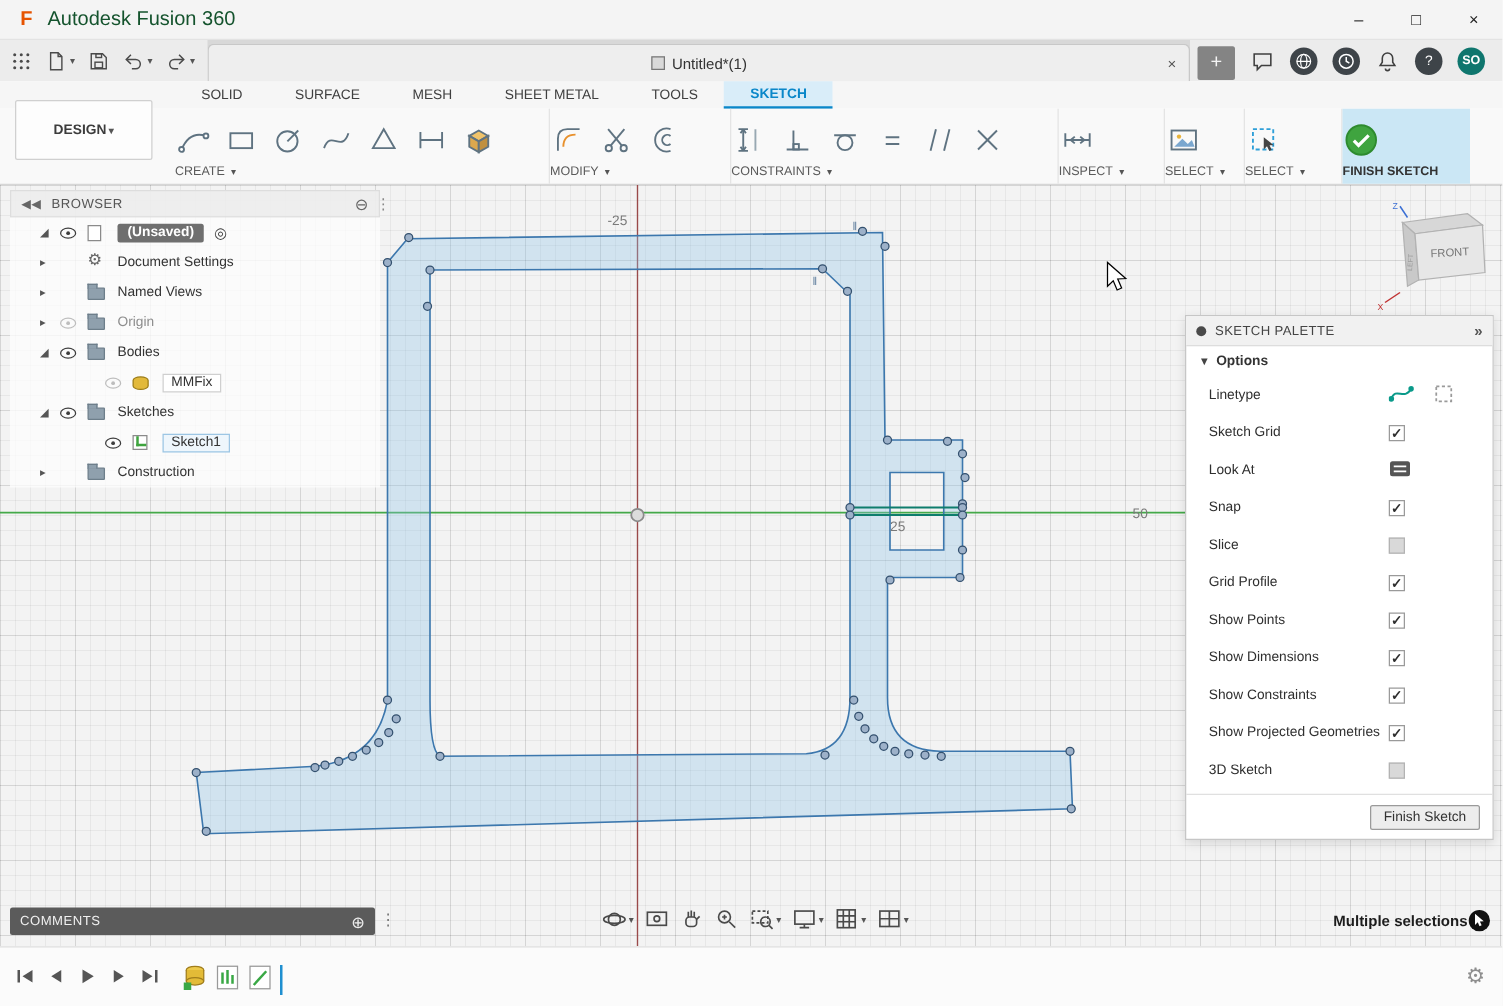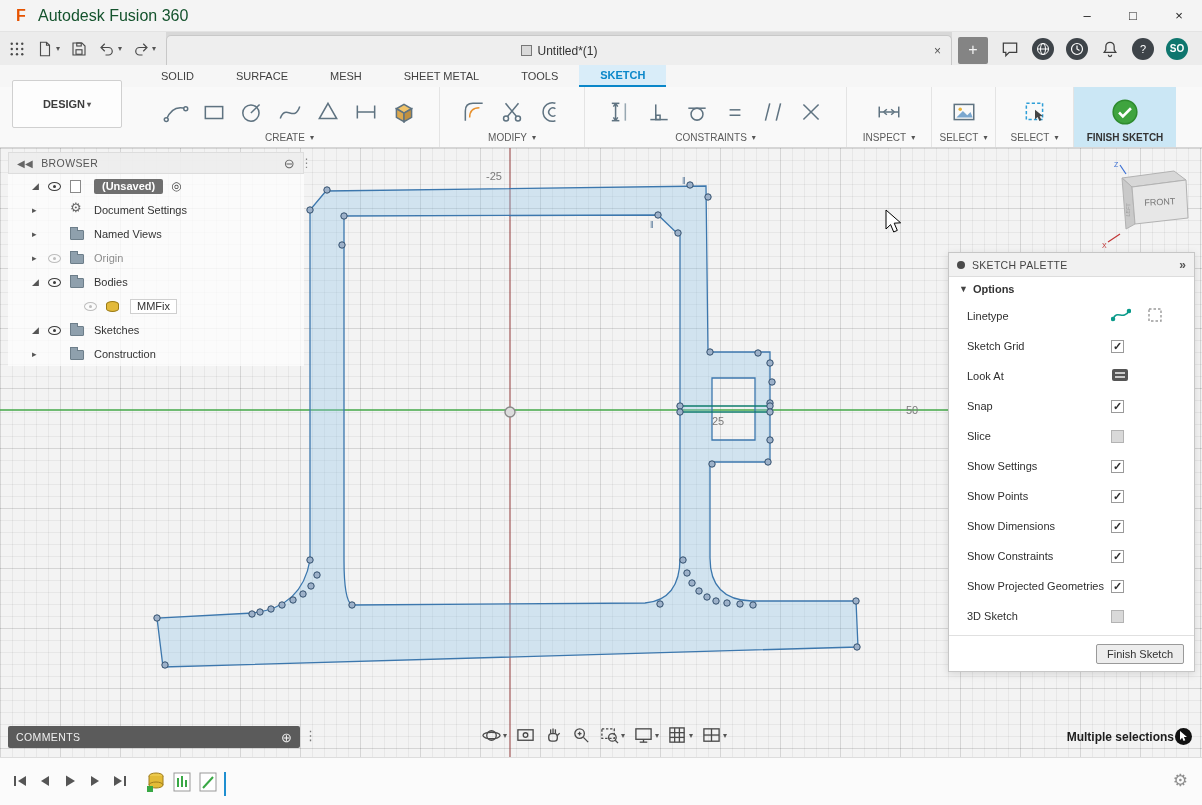--- a/index.html
+++ b/index.html
@@ -27,21 +27,21 @@
   .qa-right{display:flex;align-items:center;gap:12px;padding:0 14px 0 6px}
   .disc{width:22px;height:22px;border-radius:50%;background:#3e4449;display:flex;align-items:center;justify-content:center;color:#fff;font-size:11px}
   .avatar{background:#0f766e;font-weight:bold;font-size:10px}
 
   
   .tabsrow{position:absolute;left:0;top:65px;width:1202px;height:22px;background:#f6f6f6;display:flex;padding-left:140px;font-size:11px;color:#3f3f3f}
   .rtab{padding:0 21px;display:flex;align-items:center;cursor:default}
   .rtab.active{background:#d9edf9;color:#0a87c9;border-bottom:2px solid #0a87c9;font-weight:bold}
   .toolsrow{position:absolute;left:0;top:87px;width:1202px;height:61px;background:#f9f9f9;border-bottom:1px solid #d6d6d6}
   .design-btn{position:absolute;left:12px;top:80px;width:110px;height:48px;background:#fdfdfd;border:1px solid #d0d0d0;border-radius:2px;display:flex;align-items:center;justify-content:center;font-size:11px;font-weight:bold;color:#3c3c3c;z-index:3}
-  .rgroup{position:absolute;top:0;height:60px;border-right:1px solid #e4e4e4;display:flex;flex-direction:column;align-items:center;justify-content:space-between;padding:4px 0 2px 0}
+  .rgroup{position:absolute;top:0;height:60px;border-right:1px solid #e4e4e4;display:flex;flex-direction:column;align-items:flex-start;justify-content:space-between;padding:4px 0 2px 0}
   .gicons{display:flex;align-items:center;justify-content:center;gap:8px;flex:1}
   .glabel{font-size:10px;color:#5a5a5a;padding-bottom:2px;display:flex;align-items:center;gap:3px}
   .g-create{left:140px;width:300px}
   .g-modify{left:440px;width:145px}
   .g-constraints{left:585px;width:262px}
   .g-inspect{left:847px;width:85px}
   .g-insert{left:932px;width:64px}
   .g-select{left:996px;width:78px}
   .g-finish{left:1074px;width:102px;background:#cbe7f5;border-right:none}
   .tool-ic{display:flex;align-items:center;justify-content:center;width:30px;height:34px;border-radius:2px}
@@ -593,20 +593,31 @@
             <span class="eye on">
               <span class="eyeshape"></span>
             </span>
             <span class="ticon">
               <span class="ti folder"></span>
             </span>
             <span class="blabel">Sketches</span>
 
           </div>
 
+          <div class="brow child pill selrow">
+            <span class="arrow"></span>
+            <span class="eye on">
+              <span class="eyeshape"></span>
+            </span>
+            <span class="ticon">
+              <span class="ti sketch"></span>
+            </span>
+            <span class="blabel">Sketch1</span>
+
+          </div>
 
           <div class="brow">
             <span class="arrow">▸</span>
             <span class="eye none">
               <span class="eyeshape"></span>
             </span>
             <span class="ticon">
               <span class="ti folder"></span>
             </span>
             <span class="blabel">Construction</span>
@@ -673,21 +684,21 @@
 
           <div class="prow">
             <span>Slice</span>
             <span class="pctl">
 
               <span class="checkbox"></span>
             </span>
           </div>
 
           <div class="prow">
-            <span>Show Settings</span>
+            <span>Grid Profile</span>
             <span class="pctl">
 
               <span class="checkbox checked"></span>
             </span>
           </div>
 
           <div class="prow">
             <span>Show Points</span>
             <span class="pctl">
 

